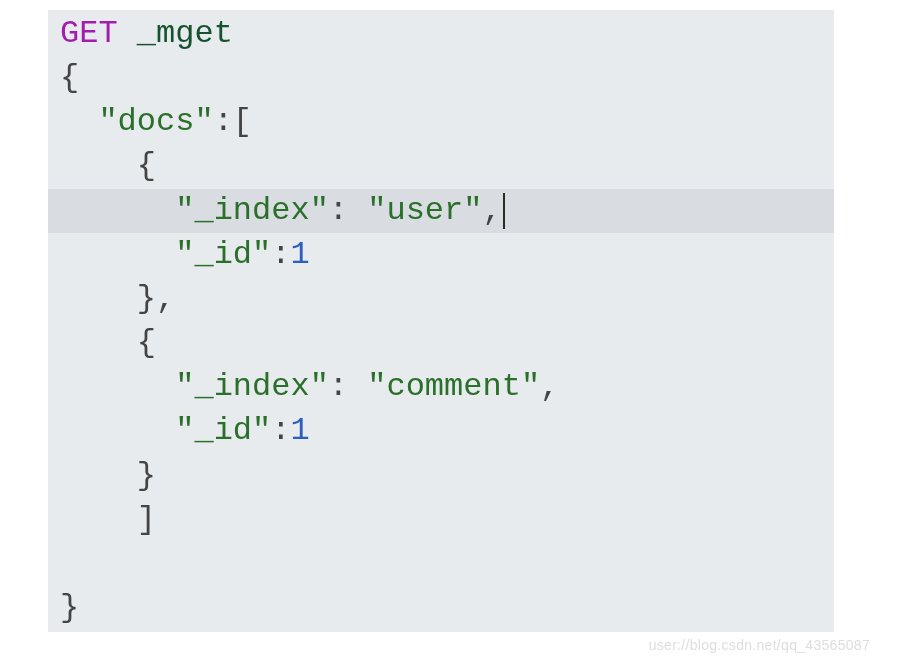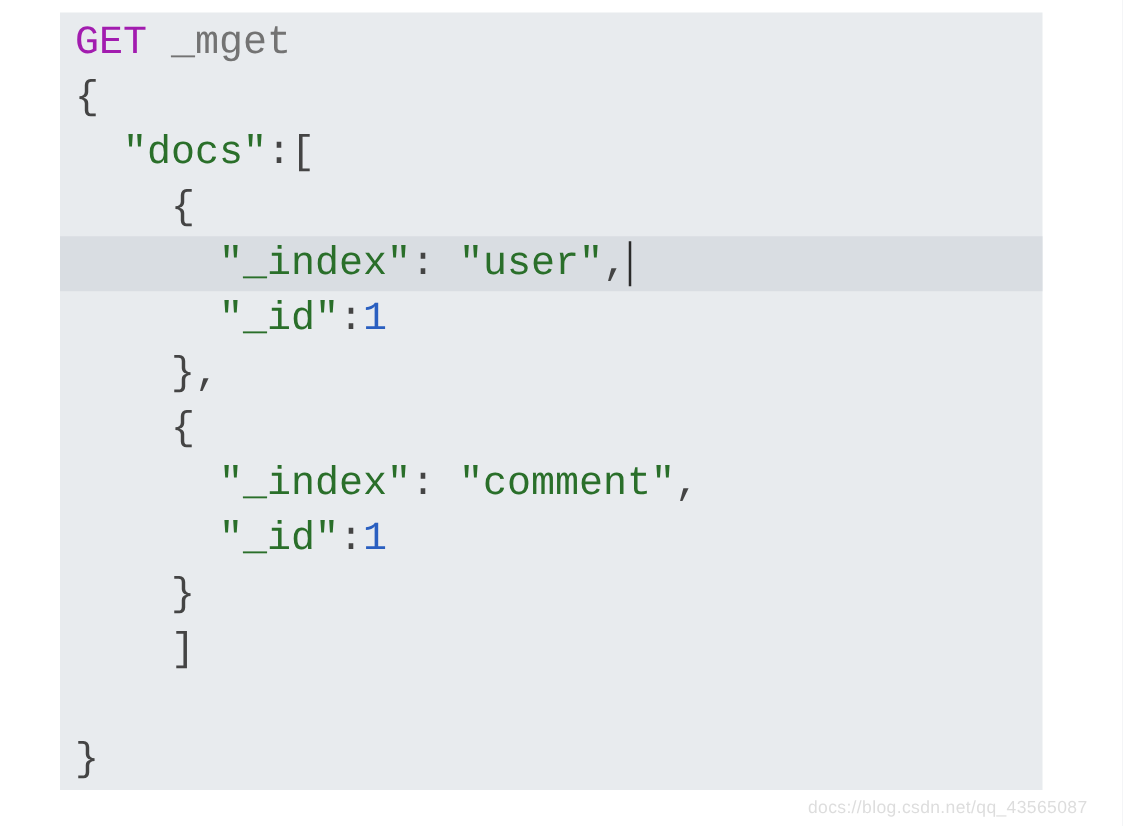--- a/index.html
+++ b/index.html
@@ -27,21 +27,21 @@
     }
     .caret {
       display: inline-block;
       width: 2px;
       height: 1.1em;
       background: #2a2a2a;
       vertical-align: text-bottom;
       margin-left: 1px;
     }
     .tok-method { color: #a21caf; font-weight: 500; }
-    .tok-endpoint { color: #737373; }
+    .tok-endpoint { color: #14532d; }
     .tok-punc { color: #444; }
     .tok-key { color: #2a6f2a; }
     .tok-string { color: #2a6f2a; }
     .tok-number { color: #2a5fc0; }
     .watermark {
       position: fixed;
       right: 28px;
       bottom: 6px;
       font-family: Arial, sans-serif;
       font-size: 14px;
@@ -78,13 +78,13 @@
   <div class="line">    <span class="tok-punc">}</span></div>
 
   <div class="line">    <span class="tok-punc">]</span></div>
 
   <div class="line"> </div>
 
   <div class="line"><span class="tok-punc">}</span></div>
 
 </div>
 
-<div class="watermark">docs://blog.csdn.net/qq_43565087</div>
+<div class="watermark">user://blog.csdn.net/qq_43565087</div>
 
 </body></html>

